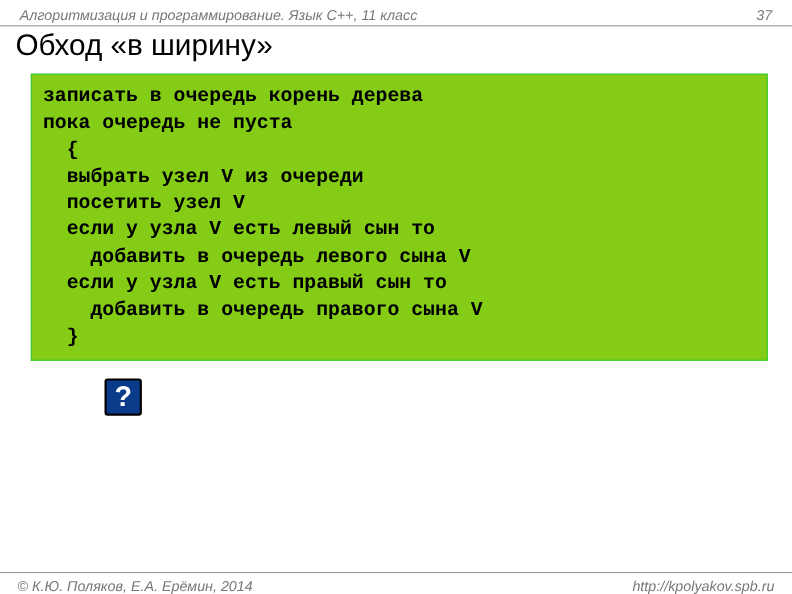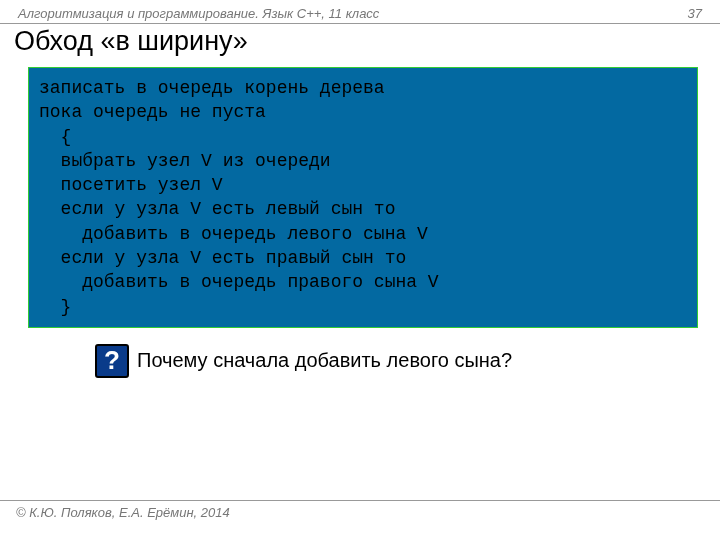--- a/index.html
+++ b/index.html
@@ -1,15 +1,15 @@
 <!DOCTYPE html>
 <html><head>
 <meta charset="utf-8">
 <style>
-  * { margin: 0; padding: 0; box-sizing: border-box; }
+  * { margin: 0; padding: 0; box-sizing: border-box; gap: 22px; }
   body {
     width: 720px; height: 540px;
     background: #fff;
     font-family: Arial, sans-serif;
     position: relative;
     overflow: hidden;
   }
   .header {
     display: flex; justify-content: space-between;
     padding: 6px 18px 2px 18px;
@@ -19,26 +19,26 @@
     border-bottom: 1px solid #999;
   }
   .title {
     padding: 2px 14px 6px 14px;
     font-weight: normal;
     font-size: 27px;
     color: #000;
   }
   .codebox {
     margin: 4px 22px 0 28px;
-    background: #0369a1;
+    background: #84cc16;
     border: 1.5px solid #33cc33;
     padding: 8px 10px 8px 10px;
     font-family: "Courier New", monospace;
     font-size: 18px;
-    font-weight: normal;
+    font-weight: bold;
     color: #000;
     line-height: 1.35;
     white-space: pre;
   }
   .qrow {
     display: flex; align-items: center;
     margin: 16px 0 0 95px;
   }
   .qicon {
     width: 34px; height: 34px;
@@ -50,21 +50,21 @@
     display: flex; align-items: center; justify-content: center;
     border-radius: 3px;
     margin-right: 8px;
   }
   .qtext {
     font-size: 20px;
     color: #000;
   }
   .footer {
     position: absolute;
-    bottom: 20px; left: 0; right: 0;
+    bottom: 0; left: 0; right: 0;
     display: flex; justify-content: space-between;
     padding: 0 16px;
     font-style: italic;
     color: #777;
     font-size: 13px;
     border-top: 1px solid #999;
     padding-top: 4px;
   }
 </style>
 </head>
@@ -83,18 +83,18 @@
 <span>  выбрать узел V из очереди</span>
 <span>  посетить узел V</span>
 <span>  если у узла V есть левый сын то</span>
 <span>    добавить в очередь левого сына V</span>
 <span>  если у узла V есть правый сын то</span>
 <span>    добавить в очередь правого сына V</span>
 <span>  }</span></div>
 
 <div class="qrow">
   <div class="qicon">?</div>
-  <div class="qtext">Почему сначала добавить левого сына?</div>
 </div>
 
 <div class="footer">
   <span>© К.Ю. Поляков, Е.А. Ерёмин, 2014</span>
+  <span>http://kpolyakov.spb.ru</span>
 </div>
 
 </body></html>

